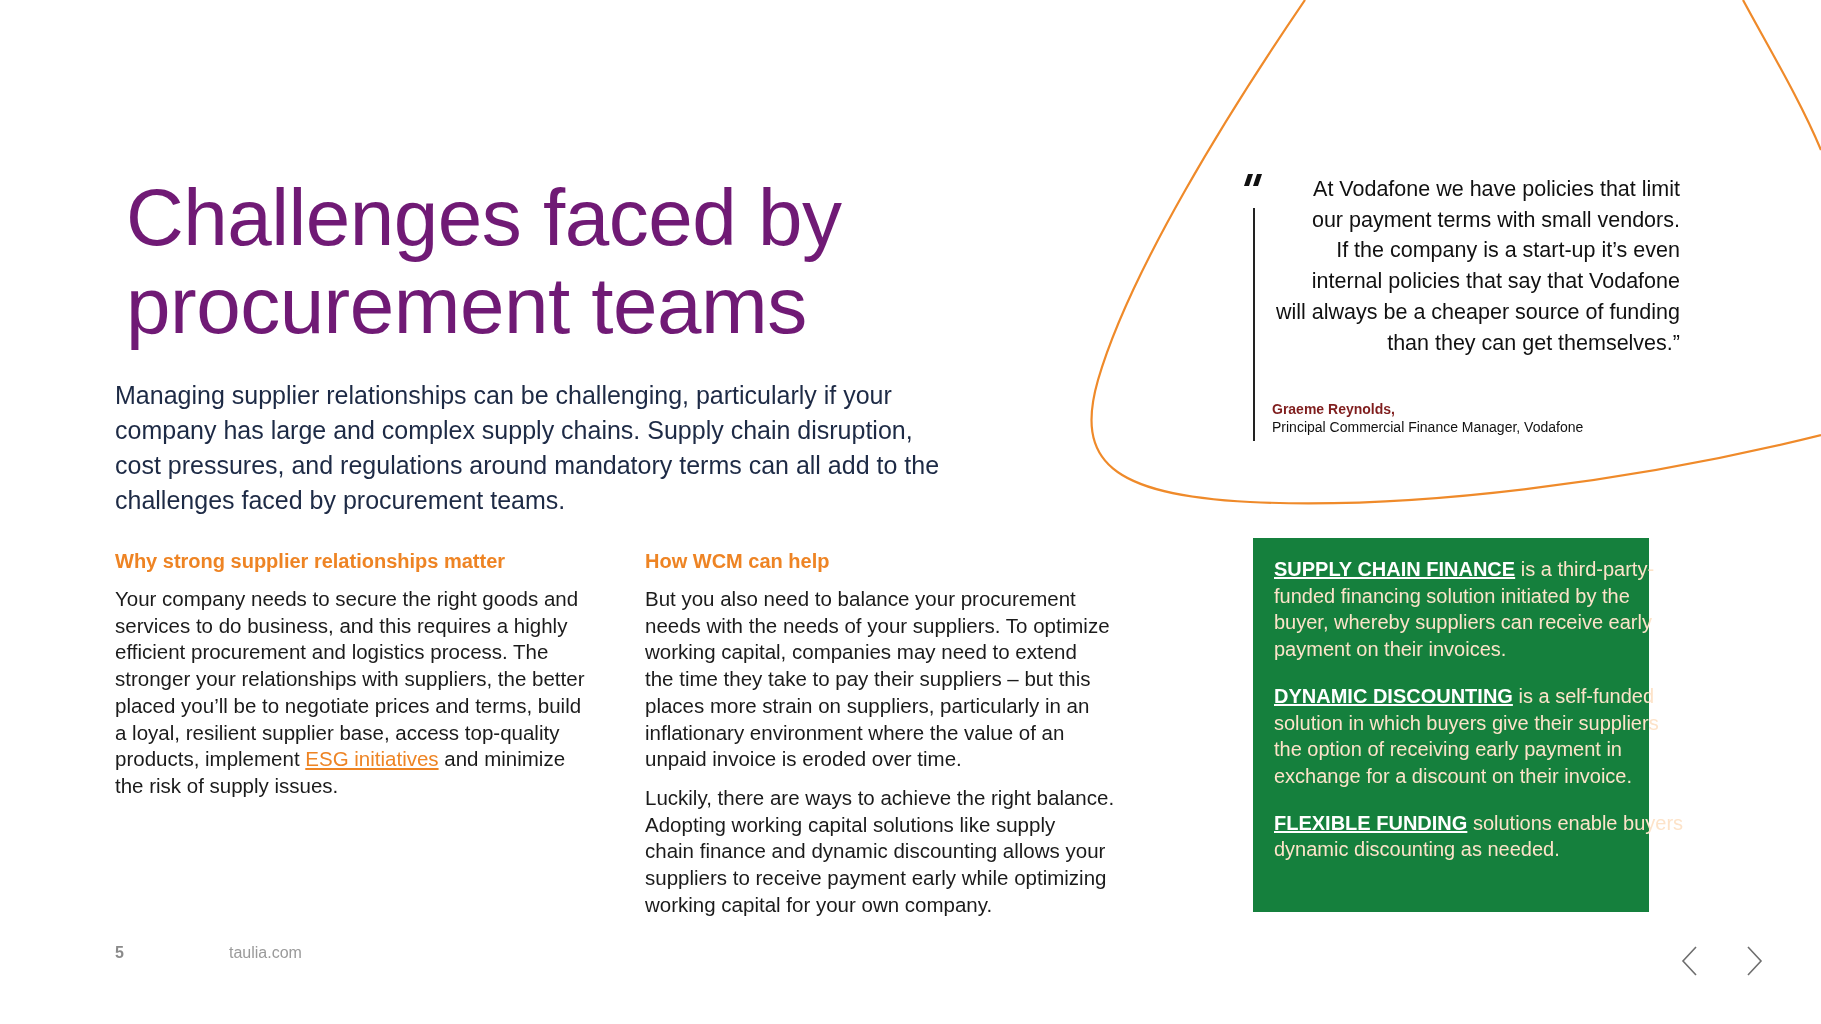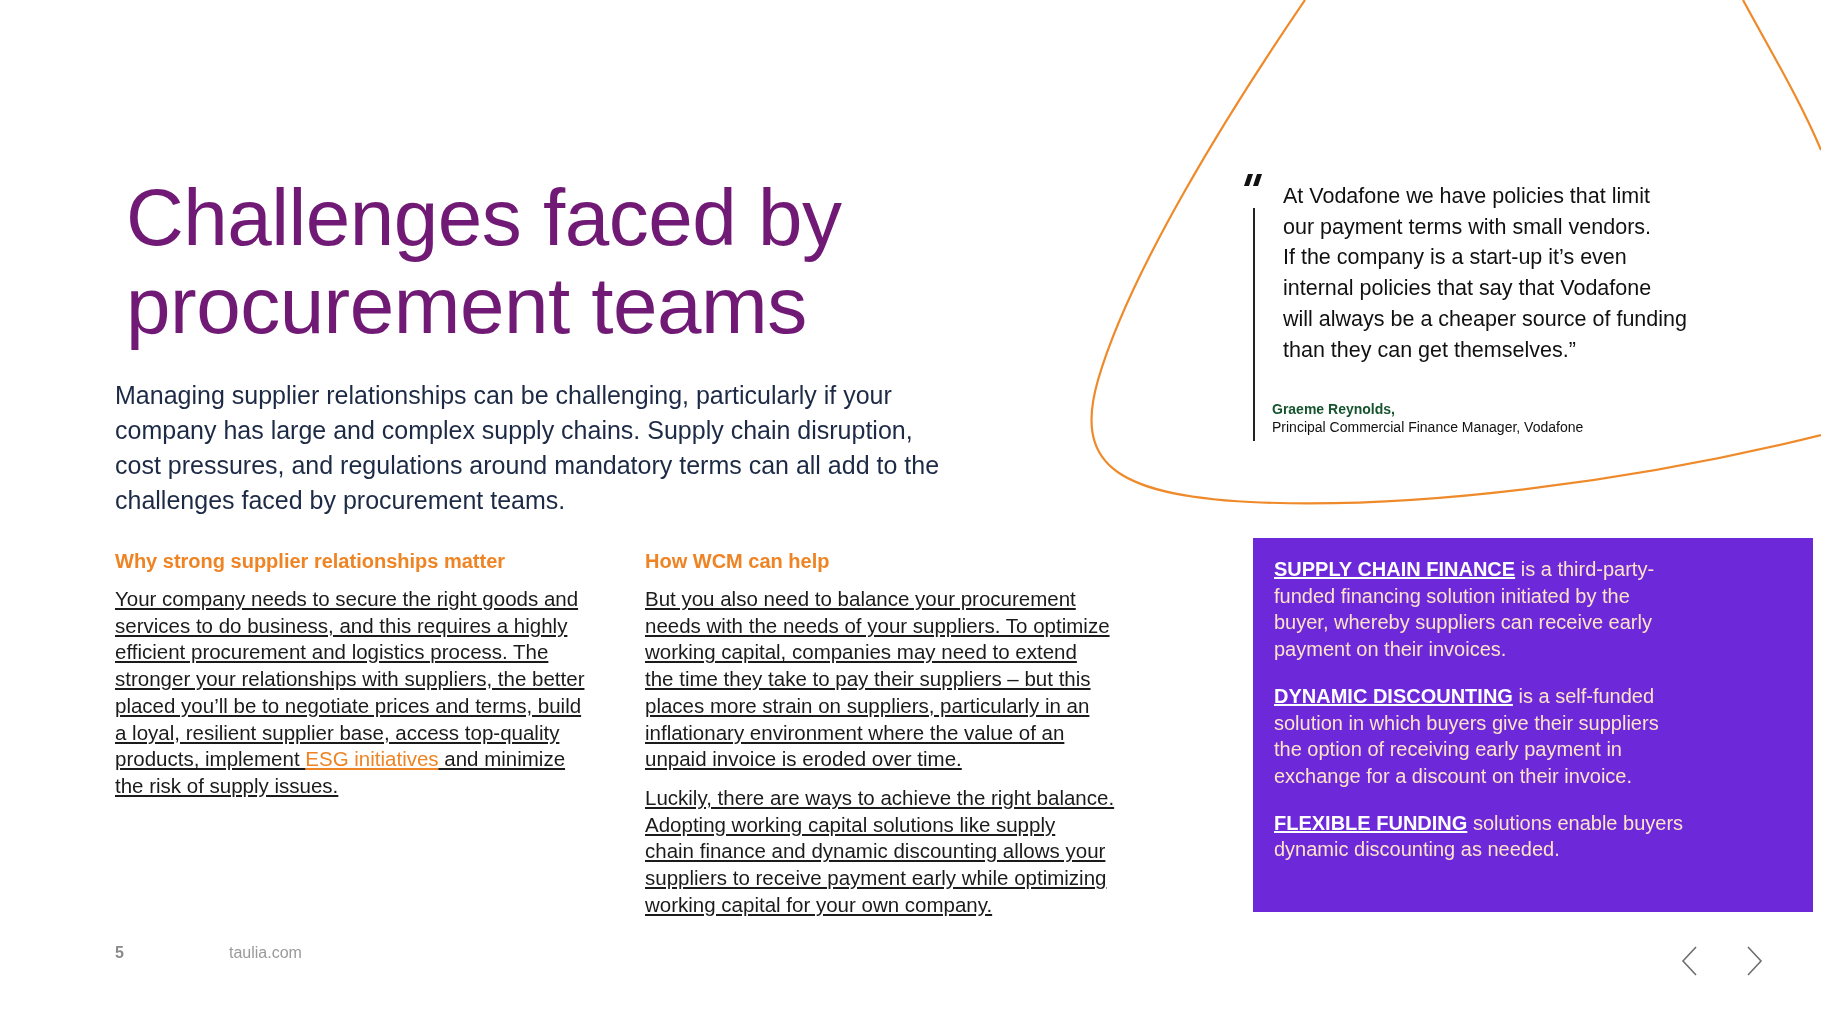--- a/index.html
+++ b/index.html
@@ -57,21 +57,20 @@
       font-size: 20px;
       line-height: 26px;
       font-weight: bold;
       color: #ee8424;
     }
     .col p {
       margin: 12px 0 10px 0;
       font-size: 20.5px;
       line-height: 26.7px;
       color: #1b1b1b;
-      text-decoration: underline;
     }
     .col p span.line { display: block; white-space: nowrap; }
     .link {
       color: #ee8424;
       text-decoration: underline;
     }
     .quote {
       position: absolute;
       left: 1244px;
       top: 170px;
@@ -93,50 +92,51 @@
       left: 9px;
       top: 38px;
       width: 2px;
       height: 233px;
       background: #222;
     }
     .quote-text {
       position: absolute;
       left: 28px;
       top: 0;
-      margin: 11px;
+      margin: 4px;
       font-size: 21.5px;
       line-height: 30.7px;
       color: #111;
+      text-align: right;
     }
     .quote-text span { display: block; white-space: nowrap; }
     .attrib-name {
       position: absolute;
       left: 28px;
       top: 231px;
       font-size: 14px;
       font-weight: bold;
-      color: #14532d;
+      color: #7f1d1d;
       white-space: nowrap;
     }
     .attrib-role {
       position: absolute;
       left: 28px;
       top: 249px;
       font-size: 14px;
       color: #111;
       white-space: nowrap;
     }
     .orange-box {
       position: absolute;
       left: 1253px;
       top: 538px;
-      width: 560px;
+      width: 396px;
       height: 374px;
-      background: #6d28d9;
+      background: #15803d;
       box-sizing: border-box;
       padding: 18px 18px 0 21px;
     }
     .orange-box p {
       margin: 0 0 20px 0;
       font-size: 20px;
       line-height: 26.7px;
       color: #fde3c9;
     }
     .orange-box p span.line { display: block; white-space: nowrap; }

